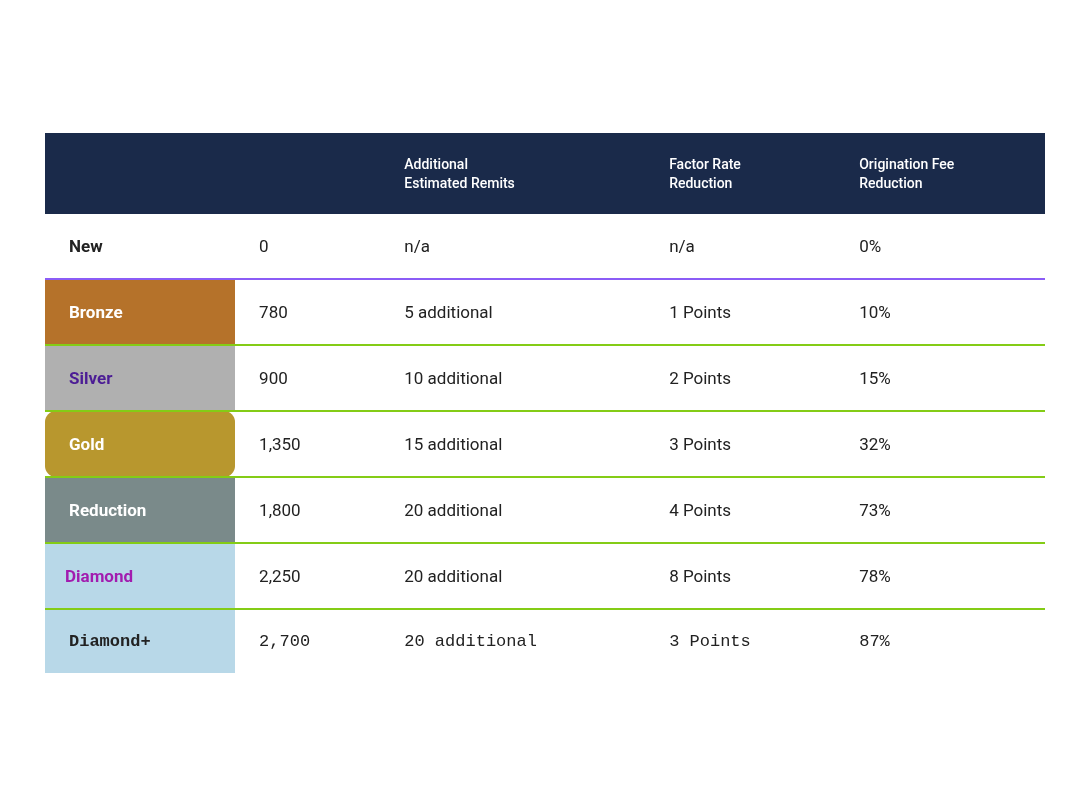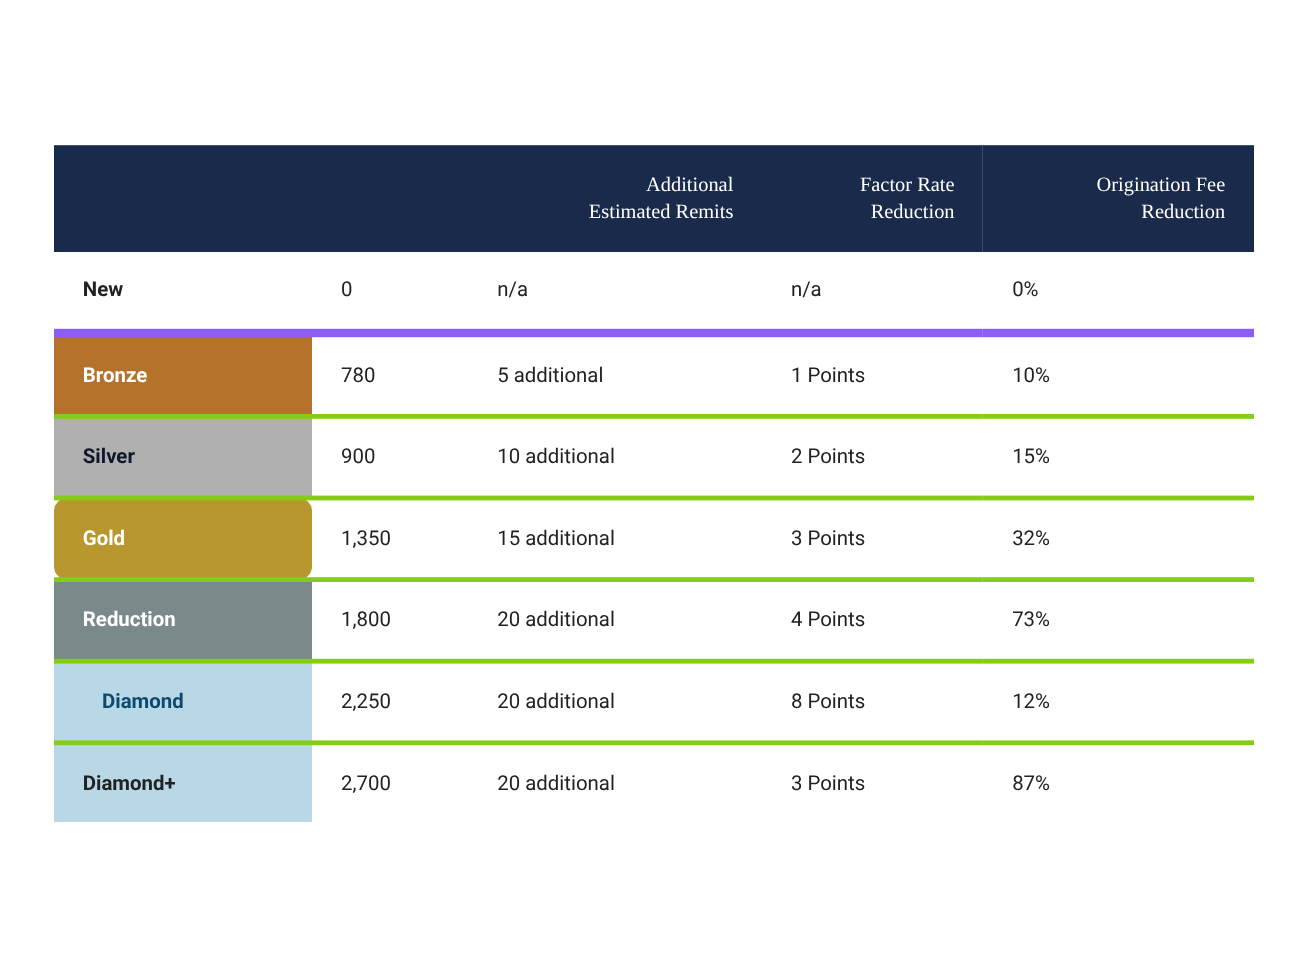--- a/index.html
+++ b/index.html
@@ -28,30 +28,29 @@
       border-collapse: collapse;
     }
 
     thead tr {
       background-color: #1a2a4a;
       color: #ffffff;
     }
 
     thead th {
       padding: 22px 24px;
-      text-align: right;
+      text-align: left;
       font-weight: 500;
-      font-size: 17px;
+      font-size: 14px;
       line-height: 1.35;
       vertical-align: middle;
-      font-family: Liberation Serif, serif;
     }
 
     tbody tr {
-      border-bottom: 4px solid #84cc16;
+      border-bottom: 2px solid #84cc16;
     }
 
     tbody td {
       padding: 22px 24px;
       font-size: 17px;
       color: #222222;
       vertical-align: middle;
     }
 
     .level-cell {
@@ -65,55 +64,56 @@
     }
 
     .row-bronze .level-cell {
       background-color: #b5722a;
       color: #ffffff;
       padding: 22px 24px;
     }
 
     .row-silver .level-cell {
       background-color: #b0b0b0;
-      color: #0f172a;
+      color: #4c1d95;
       padding: 22px 24px;
     }
 
     .row-gold .level-cell {
       background-color: #b8972e;
       color: #ffffff;
       padding: 22px 24px;
       border-radius: 11px;
     }
 
     .row-platinum .level-cell {
       background-color: #7a8a8a;
       color: #ffffff;
       padding: 22px 24px;
     }
 
     .row-diamond .level-cell {
       background-color: #b8d8e8;
-      color: #0c4a6e;
-      padding: 22px 40px;
+      color: #a21caf;
+      padding: 22px 20px;
     }
 
     .row-diamond-plus .level-cell {
       background-color: #b8d8e8;
       color: #222222;
       padding: 22px 24px;
     }
 
     .row-new {
-      border-bottom: 7px solid #8b5cf6;
+      border-bottom: 2px solid #8b5cf6;
     }
 
     tbody tr:last-child {
       border-bottom: none;
+      font-family: Liberation Mono, monospace;
     }
   </style>
 </head>
 <body>
 
 <div class="table-container">
   <table>
     <thead>
       <tr>
         <th></th>
@@ -157,21 +157,21 @@
       <td>1,800</td>
       <td>20 additional</td>
       <td>4 Points</td>
       <td>73%</td>
     </tr>
         <tr class="row-diamond">
       <td class="level-cell">Diamond</td>
       <td>2,250</td>
       <td>20 additional</td>
       <td>8 Points</td>
-      <td>12%</td>
+      <td>78%</td>
     </tr>
         <tr class="row-diamond-plus">
       <td class="level-cell">Diamond+</td>
       <td>2,700</td>
       <td>20 additional</td>
       <td>3 Points</td>
       <td>87%</td>
     </tr>
       </tbody>
   </table>

